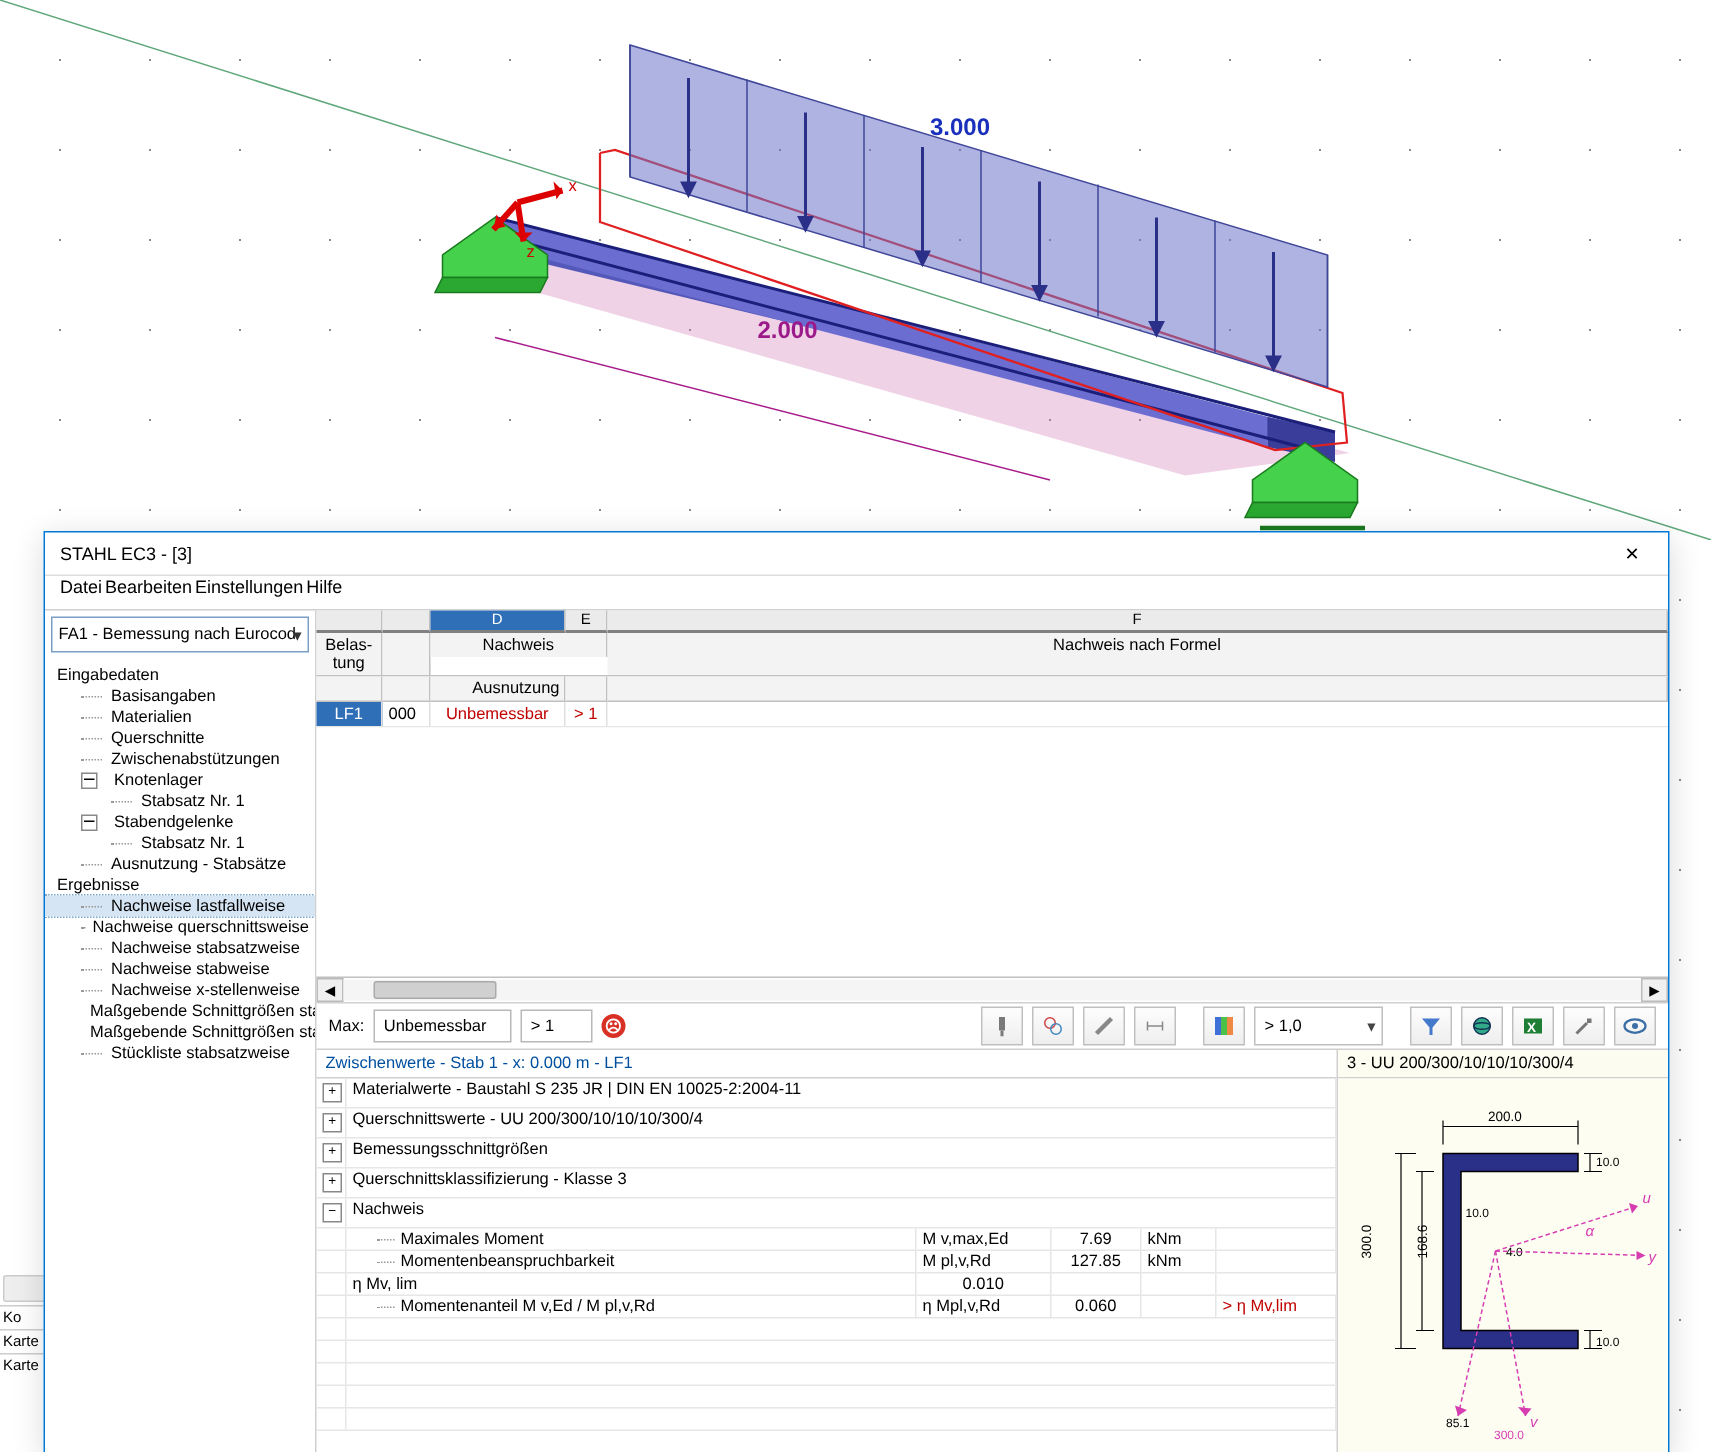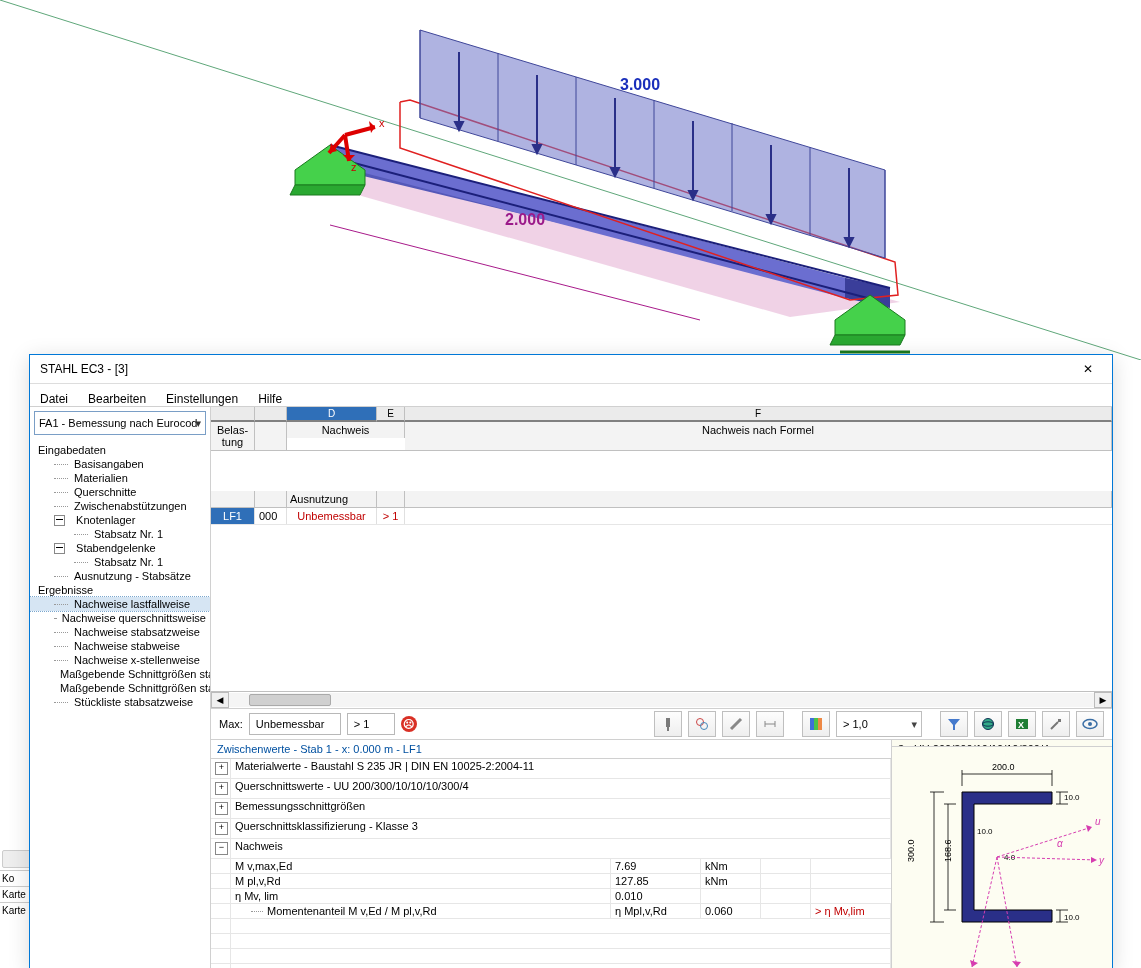--- a/index.html
+++ b/index.html
@@ -54,22 +54,22 @@
 }
 .titlebar .title { flex: 1; }
 .titlebar .close {
   width: 36px; height: 24px;
   display: flex; align-items: center; justify-content: center;
   font-size: 12px; cursor: pointer;
 }
 .menubar {
   height: 22px;
   display: flex;
-  align-items: flex-end;
-  gap: 20px;
+  align-items: flex-start;
+  gap: 2px;
   padding: 0 10px;
   font-size: 12px;
 }
 .menubar span { cursor: default; }
 .content {
   flex: 1;
   display: flex;
   min-height: 0;
   border-top: 1px solid #d0d0d0;
 }
@@ -146,21 +146,21 @@
   border-right: 1px solid #c0c0c0;
   text-align: center;
   padding: 2px 3px;
   background: #f3f3f3;
 }
 .ptab-head2 {
   display: grid;
   grid-template-columns: 44px 32px 90px 28px 1fr;
   font-size: 11px;
 }
-.ptab-head2 .cell { border-right:1px solid #c0c0c0; border-bottom:1px solid #c0c0c0; text-align:left; padding:2px 3px; background:#f3f3f3;margin-top:40px;}
+.ptab-head2 .cell { border-right:1px solid #c0c0c0; border-bottom:1px solid #c0c0c0; text-align:right; padding:2px 3px; background:#f3f3f3;}
 .col-labels {
   display:grid;
   grid-template-columns: 44px 32px 90px 28px 1fr;
   font-size:10px;
 }
 .col-labels .cell {border-right:1px solid #c0c0c0; border-bottom:2px solid #808080; text-align:center; padding:1px 2px; background:#ebebeb;}
 .col-labels .cell.hi {background:#2f6fb8; color:#fff;}
 .ptab-row {
   display:grid;
   grid-template-columns: 44px 32px 90px 28px 1fr;
@@ -219,21 +219,21 @@
   overflow:auto;
   font-size:11px;
 }
 .drow {
   display:grid;
   grid-template-columns: 20px 1fr 90px 60px 50px 80px;
   border-bottom:1px solid #e6e6e6;
 }
 .drow .cell {border-right:1px solid #e6e6e6; padding:1px 4px; white-space:nowrap; overflow:hidden;}
 .drow .exp {text-align:center;width:11px;height:11px;border:1px solid #888;margin:2px auto;font-size:9px;line-height:9px;}
-.drow .num {text-align:left;}
+.drow .num {text-align:center;}
 .drow .red {color:#c00000;}
 .drow.sub > .cell:first-child {border-right:1px solid #e6e6e6;}
 .drow.sub .label {padding-left:20px;display:flex;align-items:center;gap:4px;}
 .drow.sub .label::before {content:"";display:inline-block;width:12px;border-top:1px dotted #999;}
 
 .crosspane {
   width: 220px;
   display:flex;
   flex-direction:column;
   background:#fcfcf0;
@@ -530,27 +530,29 @@
                 </div>
               <div class="drow">
                   <div class="cell">
                     <div class="exp">−</div>
                   </div>
                   <div class="cell" style="grid-column:span 5;">Nachweis</div>
                 </div>
 
               <div class="drow sub">
                   <div class="cell"></div>
+                  <div class="cell label">Maximales Moment</div>
                   <div class="cell">M v,max,Ed</div>
                   <div class="cell num">7.69</div>
                   <div class="cell">kNm</div>
                   <div class="cell"></div>
                 </div>
               <div class="drow sub">
                   <div class="cell"></div>
+                  <div class="cell label">Momentenbeanspruchbarkeit</div>
                   <div class="cell">M pl,v,Rd</div>
                   <div class="cell num">127.85</div>
                   <div class="cell">kNm</div>
                   <div class="cell"></div>
                 </div>
               <div class="drow sub">
                   <div class="cell"></div>
                   <div class="cell">η Mv, lim</div>
                   <div class="cell num">0.010</div>
                   <div class="cell"></div>

